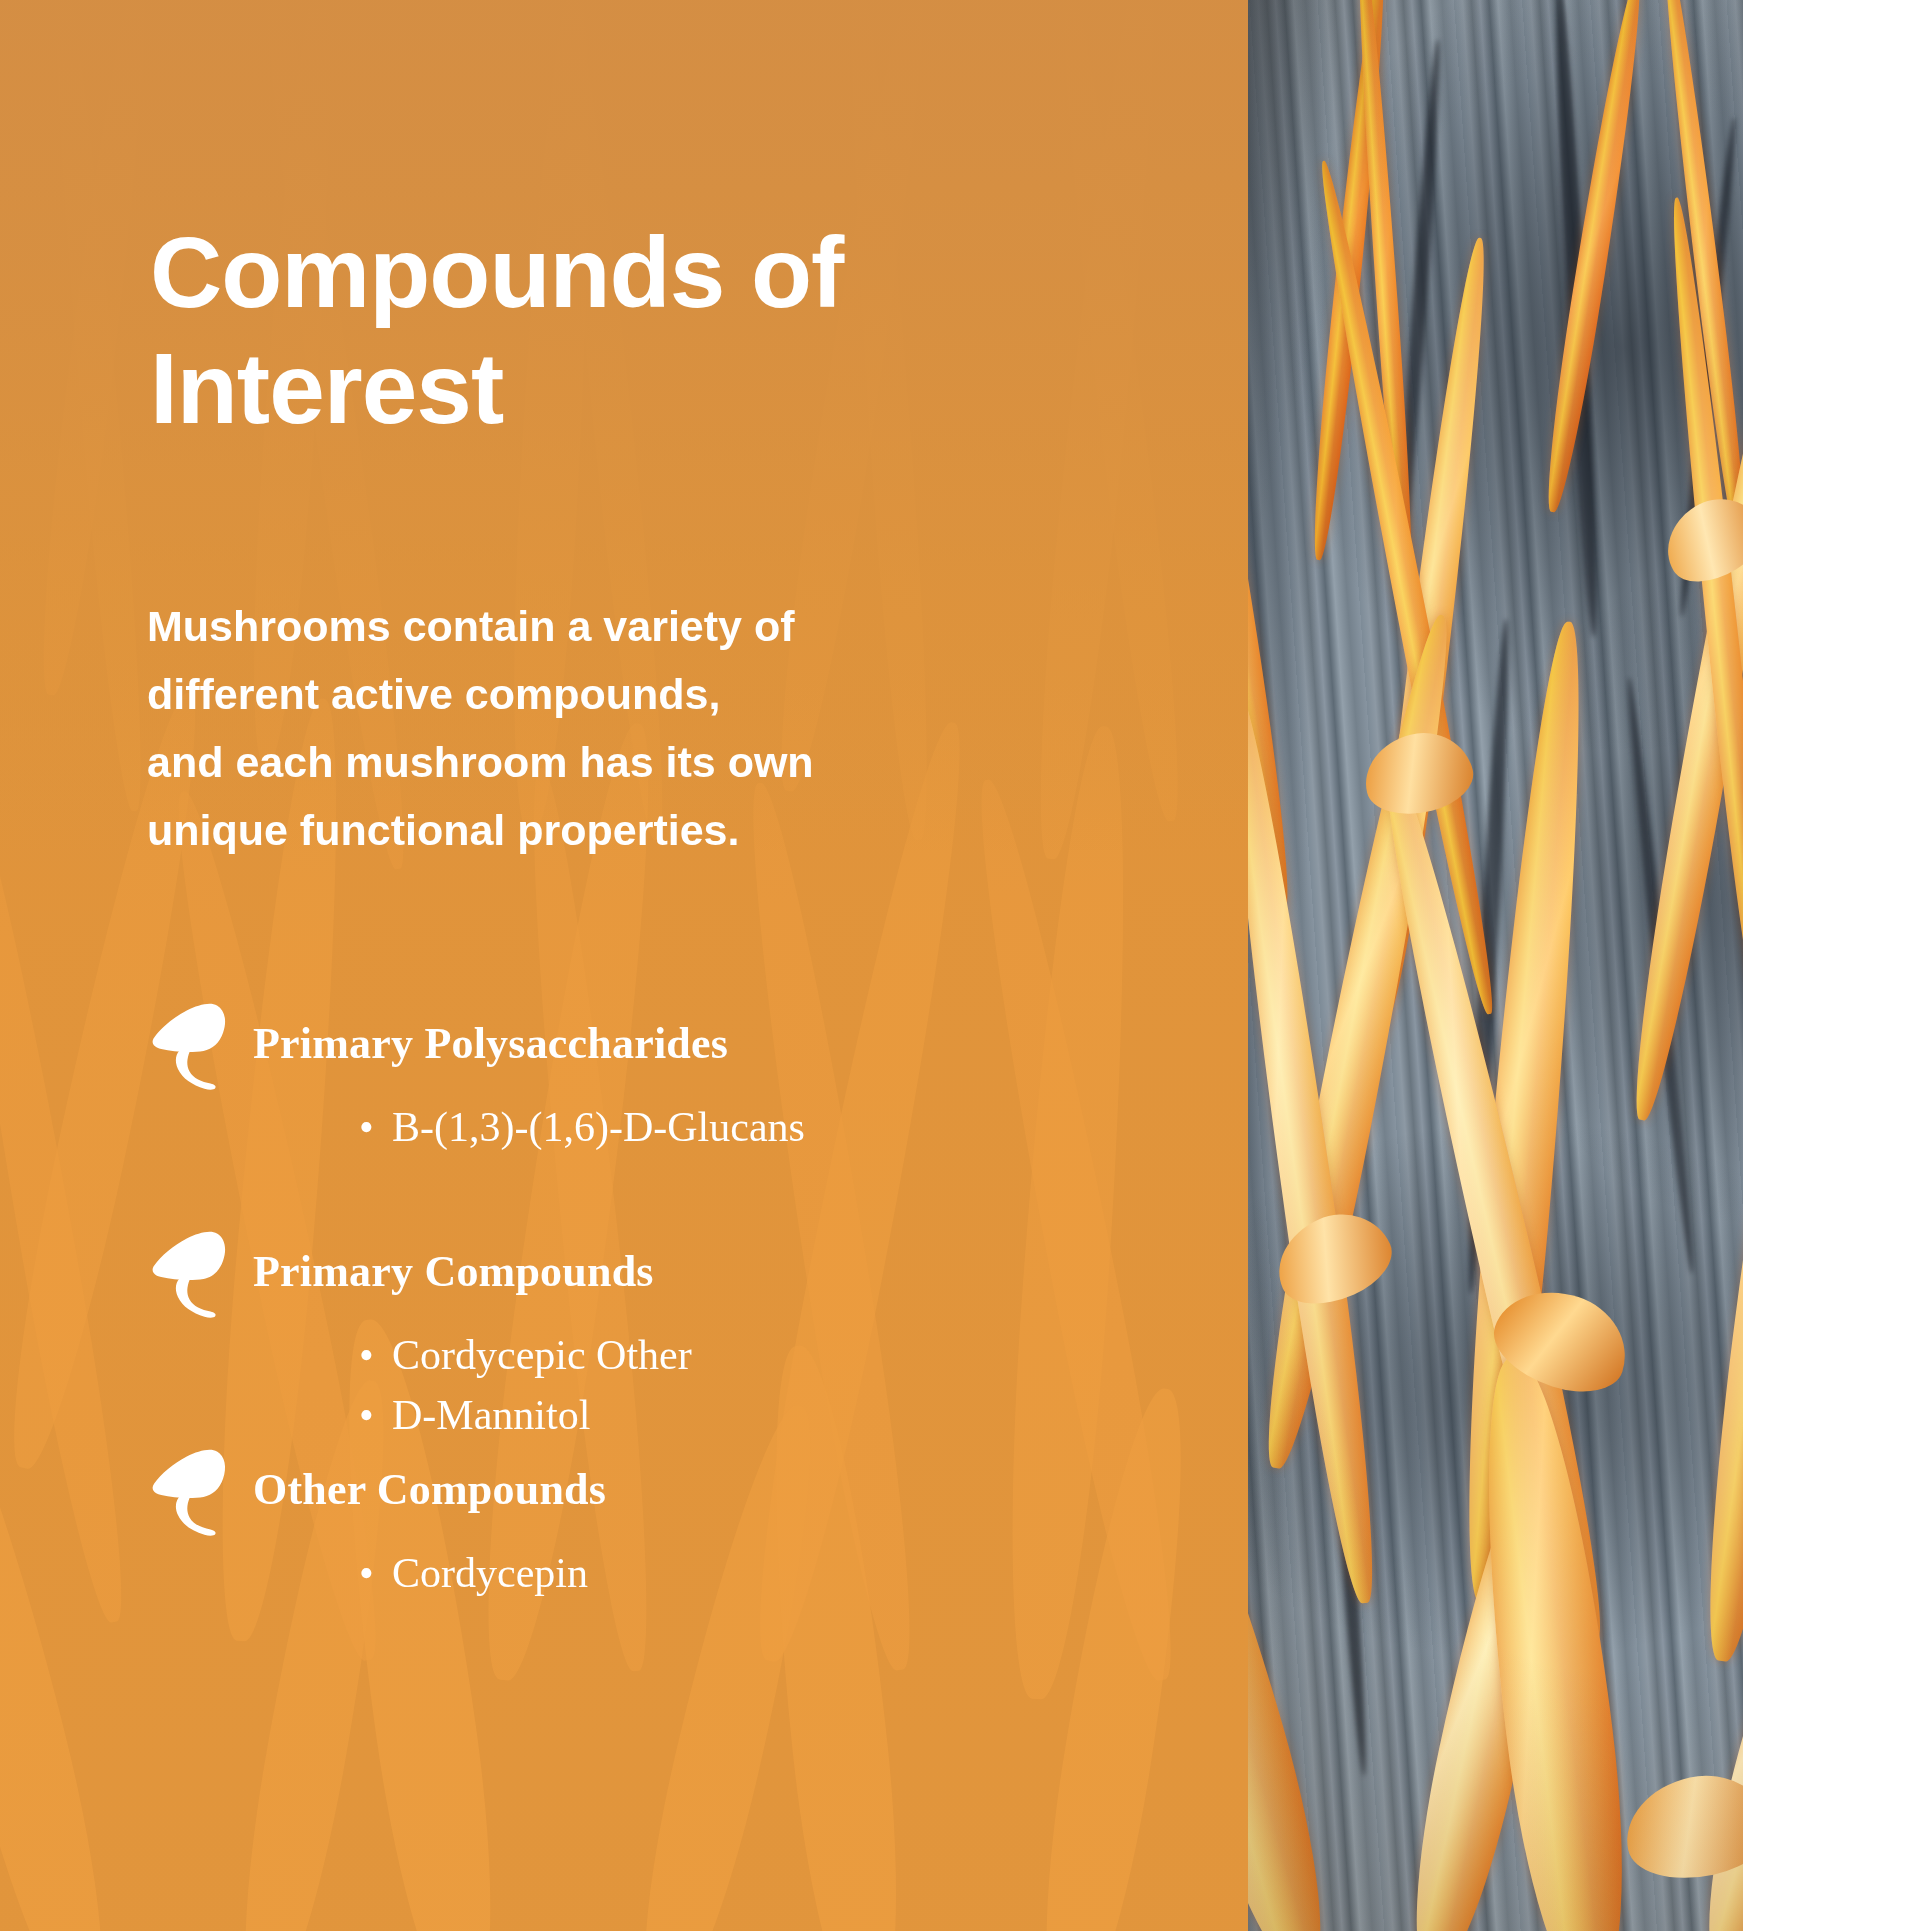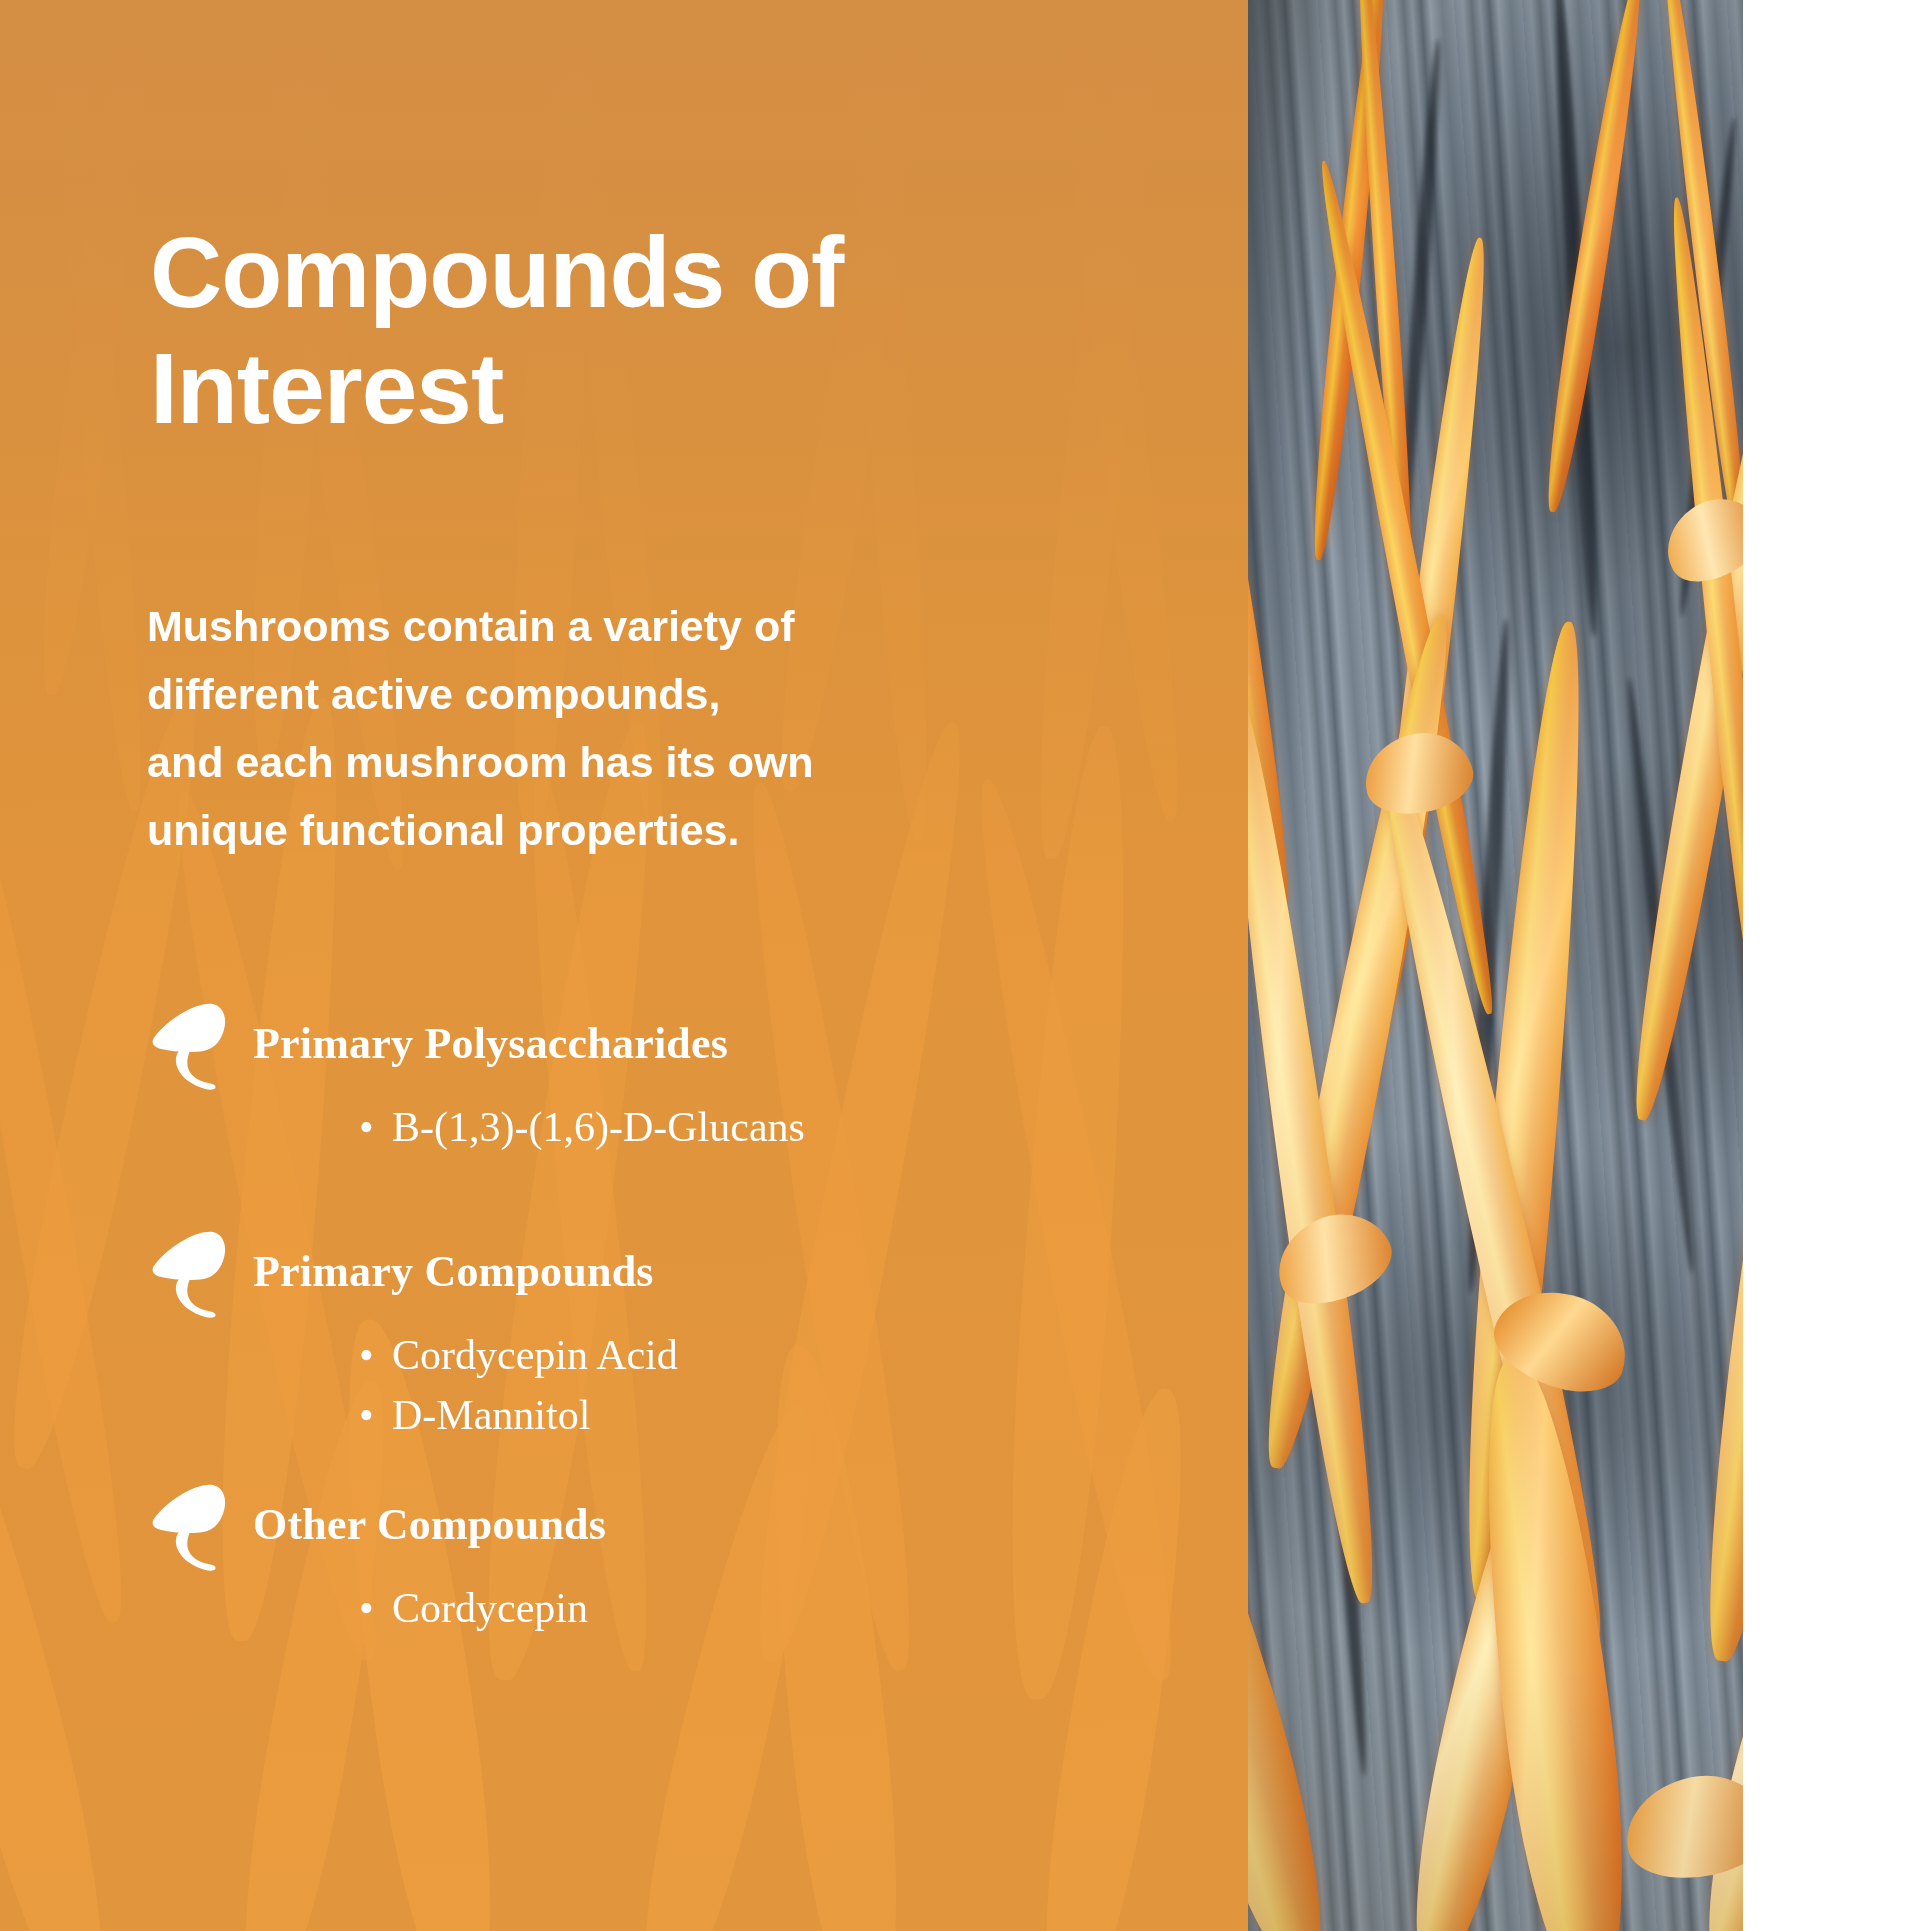--- a/index.html
+++ b/index.html
@@ -162,21 +162,20 @@
   
   .sections {
     position: absolute;
     left: 135px;
     top: 999px;
     width: 1062px;
     font-family: Liberation Serif, serif;
   }
   .section {
     position: relative;
-    margin-bottom: 35px;
   }
   .section-head {
     position: relative;
     display: flex;
     align-items: center;
     min-height: 89px;
     padding-left: 118px;
   }
   .mush-icon {
     position: absolute;
@@ -302,21 +301,21 @@
                 <path d="M49 58.5 C46 66 45.5 73 49 79.5 C53 87 62 90.5 71.5 92.5
                          C76 93.5 78 95.5 76.5 97.5 C75 99.5 70 99.5 65 98
                          C52 94.5 41 87 36.5 77 C32.5 68.5 34 60 40 55.5 Z" fill="#ffffff"></path>
               </svg>
             </span>
             <span class="section-title">Primary Compounds</span>
           </div>
           <ul class="bullets">
             <li class="bullet">
               <span class="bullet-dot">•</span>
-              <span class="bullet-text">Cordycepin Acid</span>
+              <span class="bullet-text">Cordycepic Other</span>
             </li>
             <li class="bullet">
               <span class="bullet-dot">•</span>
               <span class="bullet-text">D-Mannitol</span>
             </li>
           </ul>
         </div>
 
         <div class="section">
           <div class="section-head">

